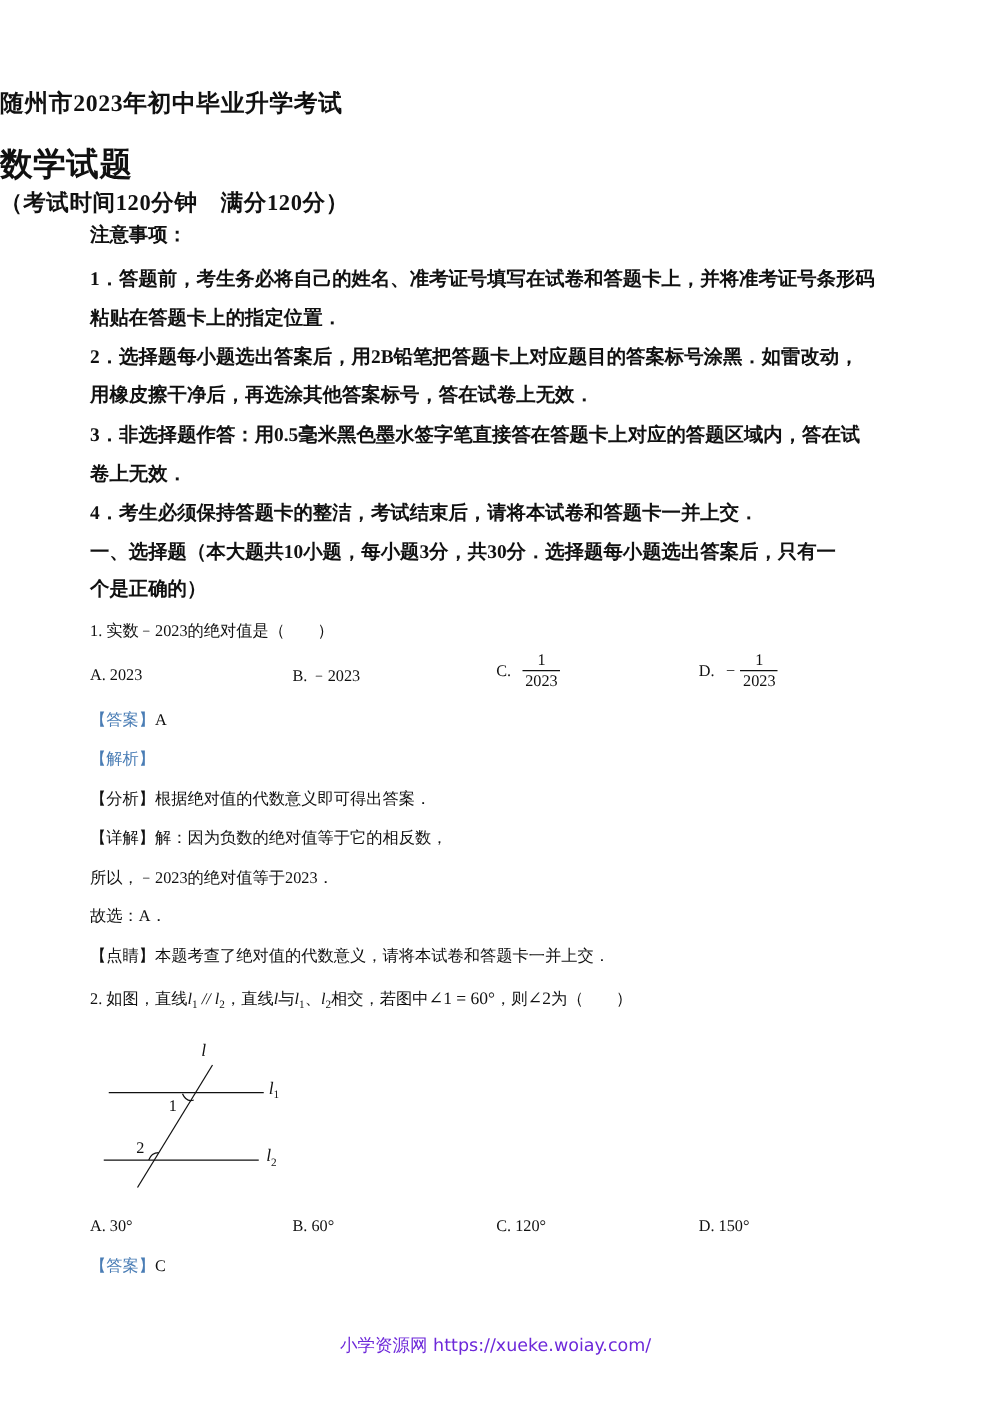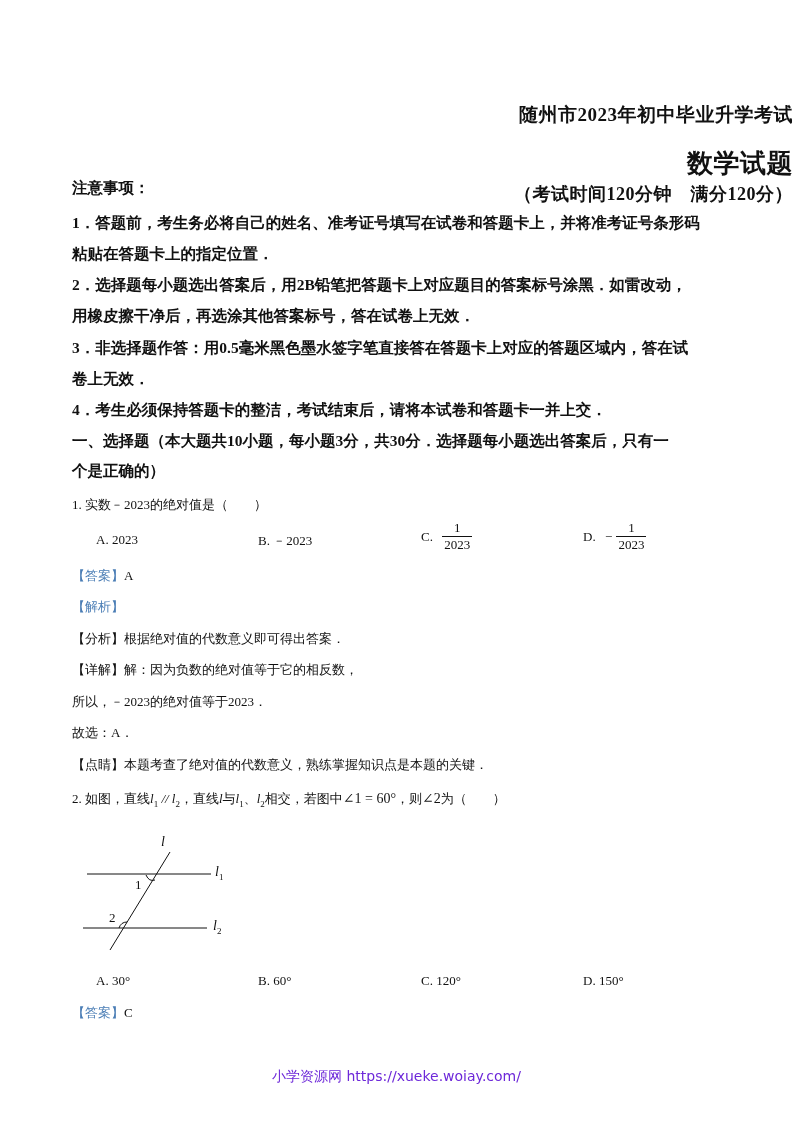--- a/index.html
+++ b/index.html
@@ -17,25 +17,24 @@
     }
     .page {
       position: absolute;
       left: 0; top: 0;
       width: 793px;
       height: 1122px;
     }
     .title {
       position: absolute;
       left: 0; width: 793px;
-      text-align: right;
+      text-align: left;
       font-weight: bold;
       font-size: 19px;
       letter-spacing: 0.5px;
-      margin-top: 32px;
     }
     .t1 { top: 70px; }
     .t2 { top: 114px; font-size: 26px; }
     .t3 { top: 150px; font-size: 18px; }
     .bold-line {
       position: absolute;
       left: 72px;
       font-size: 15.5px;
       font-weight: bold;
       white-space: nowrap;
@@ -44,21 +43,20 @@
       position: absolute;
       left: 72px;
       font-size: 13px;
       white-space: nowrap;
     }
     .blue { color: #4a7db5; }
     .opt {
       position: absolute;
       font-size: 13px;
       white-space: nowrap;
-      margin-left: 24px;
     }
     .frac {
       display: inline-block;
       vertical-align: middle;
       text-align: center;
       font-size: 13px;
       line-height: 16px;
       margin-left: 6px;
     }
     .frac .num { display: block; padding: 0 2px; border-bottom: 1px solid #111; }
@@ -129,21 +127,21 @@
   <div class="line blue" style="top:598px;">【解析】</div>
   <div class="line" style="top:630px;">
     <span>【分析】</span><span>根据绝对值的代数意义即可得出答案．</span>
   </div>
   <div class="line" style="top:661px;text-align:right;">
     <span>【详解】</span><span>解：因为负数的绝对值等于它的相反数，</span>
   </div>
   <div class="line" style="top:693px;">所以，﹣2023的绝对值等于2023．</div>
   <div class="line" style="top:724px;">故选：A．</div>
   <div class="line" style="top:756px;">
-    <span>【点睛】</span><span>本题考查了绝对值的代数意义，熟练掌握知识点是本题的关键．</span>
+    <span>【点睛】</span><span>本题考查了绝对值的代数意义，请将本试卷和答题卡一并上交．</span>
   </div>
 
   <div class="line" style="top:790px;">
     <span>2. 如图，直线</span><span class="ital">l</span><sub>1</sub><span class="ital"> // </span><span class="ital">l</span><sub>2</sub><span>，直线</span><span class="ital">l</span><span>与</span><span class="ital">l</span><sub>1</sub><span>、</span><span class="ital">l</span><sub>2</sub><span>相交，若图中</span><span style="font-size:14px;">∠1 = 60°</span><span>，则</span><span style="font-size:14px;">∠2</span><span>为（　　）</span>
   </div>
 
   <div class="figure">
     <svg width="170" height="125" viewBox="0 0 170 125">
 
       <line x1="12" y1="44" x2="136" y2="44" stroke="#111" stroke-width="1"></line>

